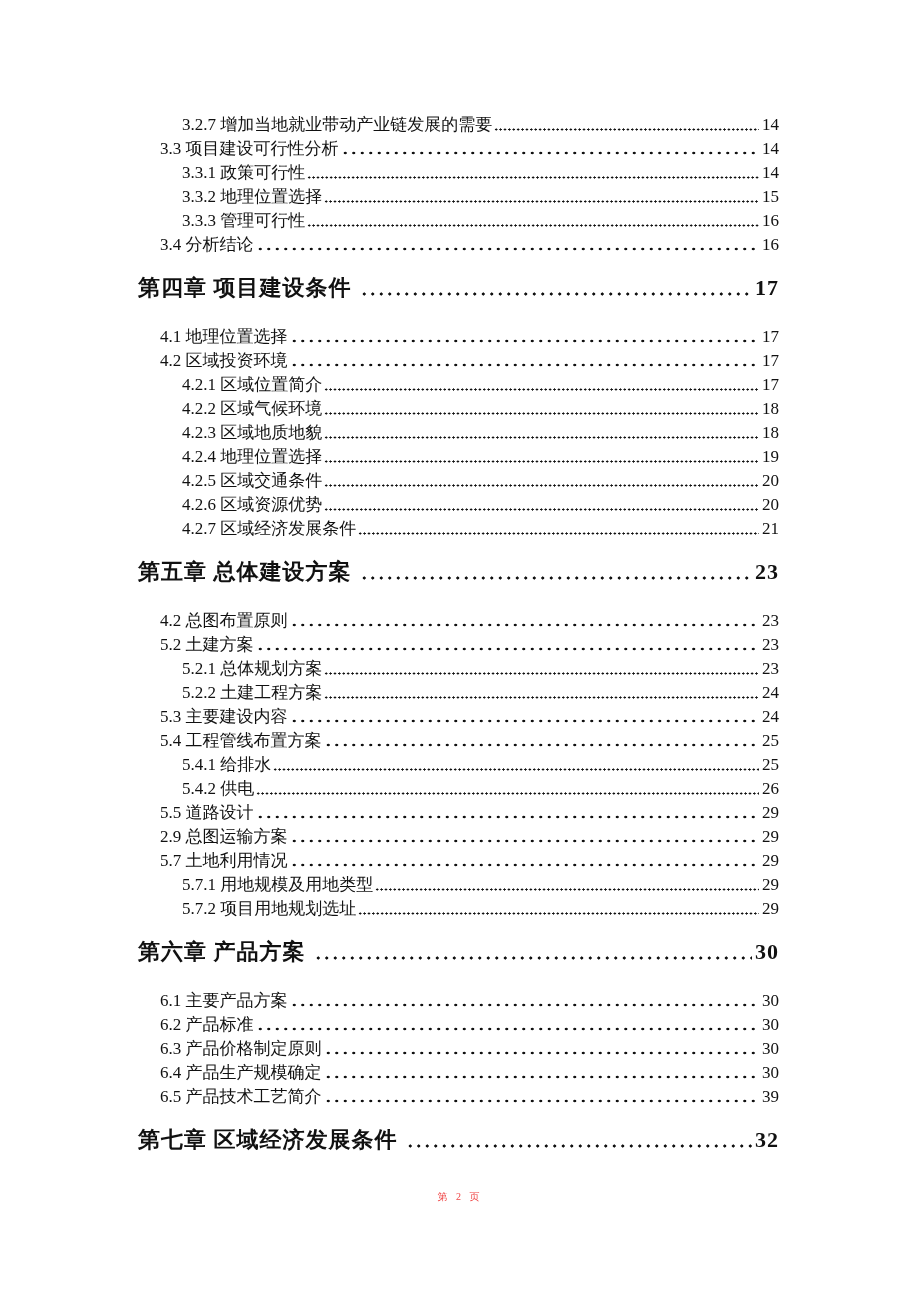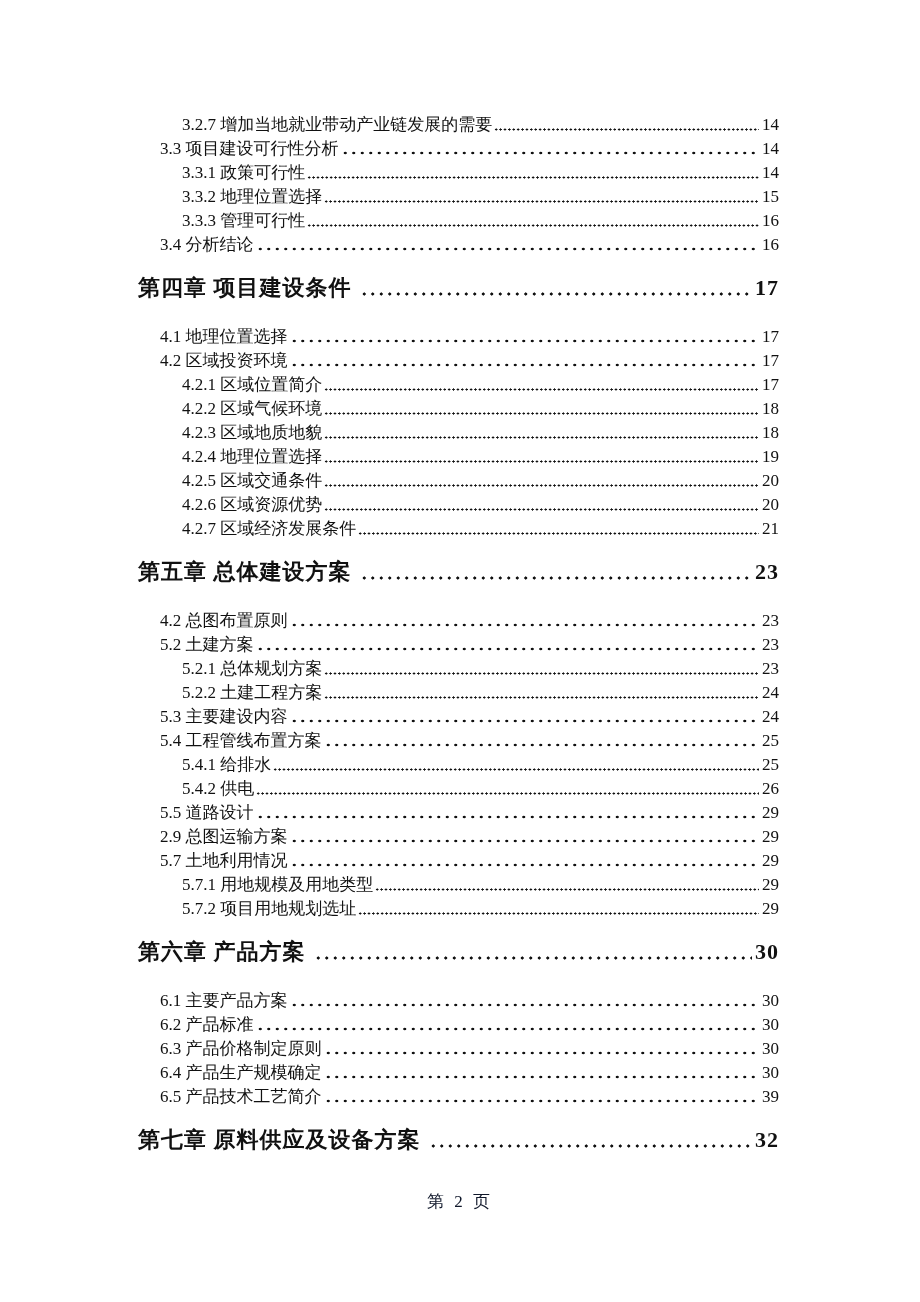--- a/index.html
+++ b/index.html
@@ -75,23 +75,23 @@
     background-position: 0 calc(100% - 8px);
     margin-left: 8px;
   }
   .pagenum { flex: 0 0 auto; }
   .footer {
     position: absolute;
     top: 1190px;
     left: 0;
     width: 100%;
     text-align: center;
-    font-size: 17px;
+    font-size: 10px;
     letter-spacing: 3px;
-    color: #0f172a;
+    color: #ef4444;
   }
 </style>
 </head>
 <body>
 
 <div class="page">
   <div class="toc" id="toc">
   <div class="row l3">
     <span class="label">3.2.7 增加当地就业带动产业链发展的需要</span>
     <span class="leader"></span>
@@ -302,21 +302,21 @@
     <span class="pagenum">30</span>
   </div>
 
   <div class="row l2">
     <span class="label">6.5 产品技术工艺简介</span>
     <span class="leader"></span>
     <span class="pagenum">39</span>
   </div>
 
   <div class="row chapter">
-    <span class="label">第七章 原料供应及设备方案</span>
+    <span class="label">第七章 区域经济发展条件</span>
     <span class="leader"></span>
     <span class="pagenum">32</span>
   </div>
 </div>
   <div class="footer">
     <span>第 2 页</span>
   </div>
 </div>
 
 </body></html>

